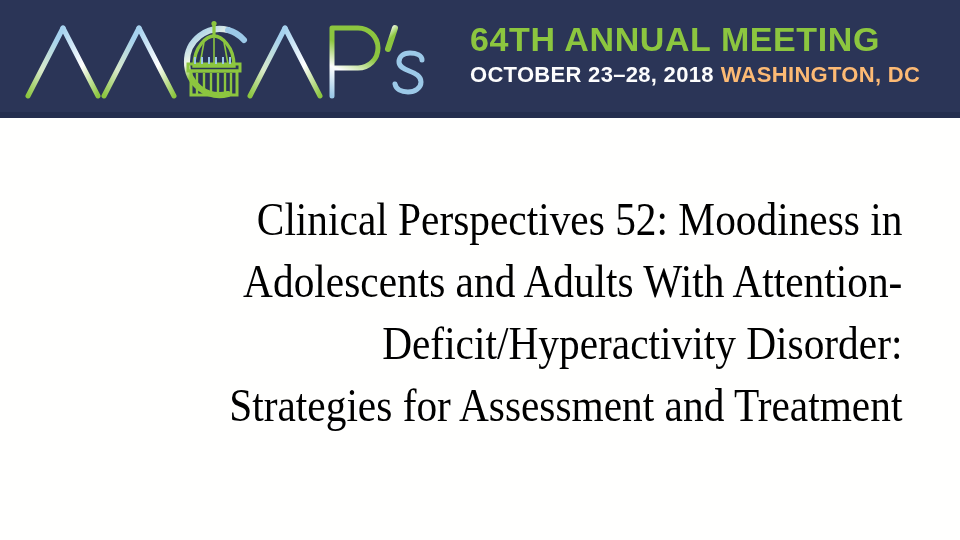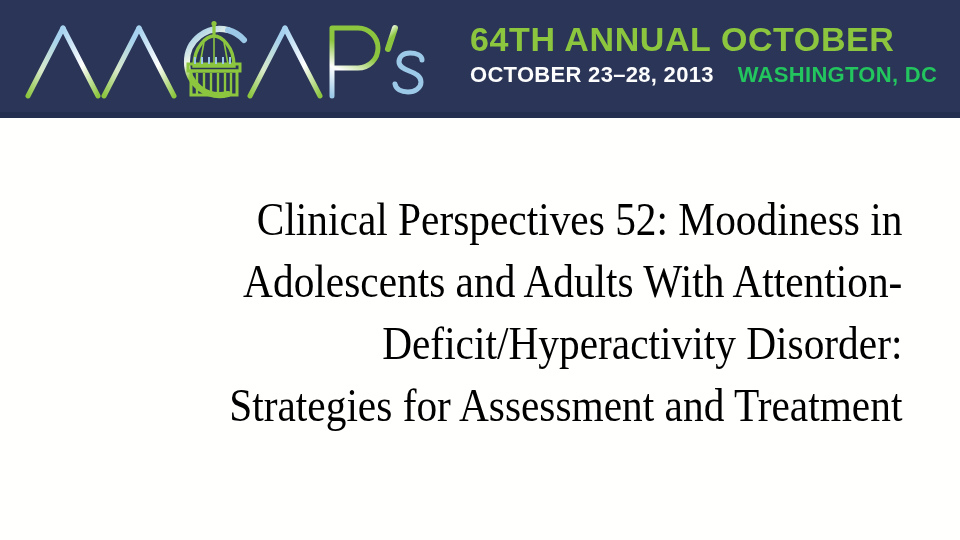--- a/index.html
+++ b/index.html
@@ -71,21 +71,21 @@
   #meeting-subline {
     display: block;
     margin-top: 5px;
     font-size: 22px;
     font-weight: bold;
     letter-spacing: 0.3px;
     line-height: 24px;
     white-space: nowrap;
   }
   .sub-dates { color: #fdfdfd; }
-  .sub-city  { color: #22c55e; margin-left: 24px; }
+  .sub-city  { color: #fdba74; margin-left: 7px; }
 
   
   #title-block {
     position: absolute;
     left: 0;
     top: 188px;
     width: 960px;
     text-align: right;
   }
   .title-line {
@@ -213,23 +213,23 @@
           <path d="M 377 16 L 370 37" stroke="url(#gApos)" stroke-width="6" fill="none" stroke-linecap="round"></path>
         </g>
 
         <g>
           <path d="M 404 48 C 404 43 398 41 392 41 C 385 41 381 45 381 50 C 381 60 403 58 403 70 C 403 76 397 80 390 80 C 383 80 378 77 377 72" stroke="url(#gS)" stroke-width="5" fill="none" stroke-linecap="round"></path>
         </g>
       </svg>
     </div>
 
     <div id="meeting-block">
-      <span id="meeting-title">64TH ANNUAL OCTOBER</span>
+      <span id="meeting-title">64TH ANNUAL MEETING</span>
       <span id="meeting-subline">
-        <span class="sub-dates">OCTOBER 23–28, 2013</span><span class="sub-city">WASHINGTON, DC</span>
+        <span class="sub-dates">OCTOBER 23–28, 2018</span><span class="sub-city">WASHINGTON, DC</span>
       </span>
     </div>
 
     <div id="banner-bottom-edge"></div>
   </div>
 
   <div id="title-block">
     <span class="title-line">Clinical Perspectives 52: Moodiness in</span>
     <span class="title-line">Adolescents and Adults With Attention-</span>
     <span class="title-line">Deficit/Hyperactivity Disorder:</span>

